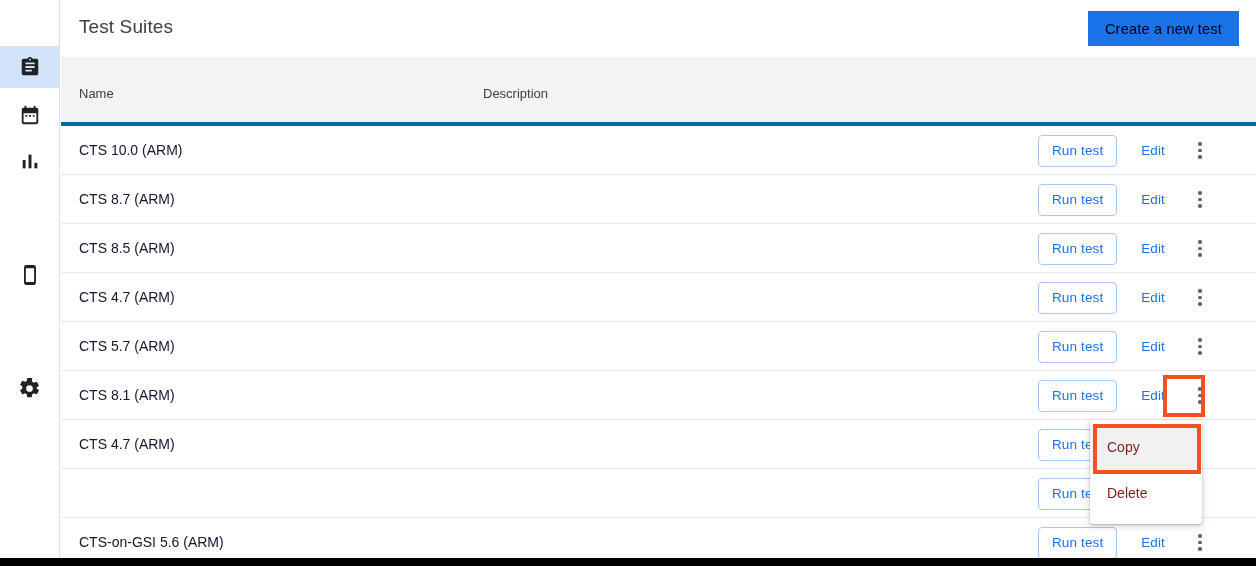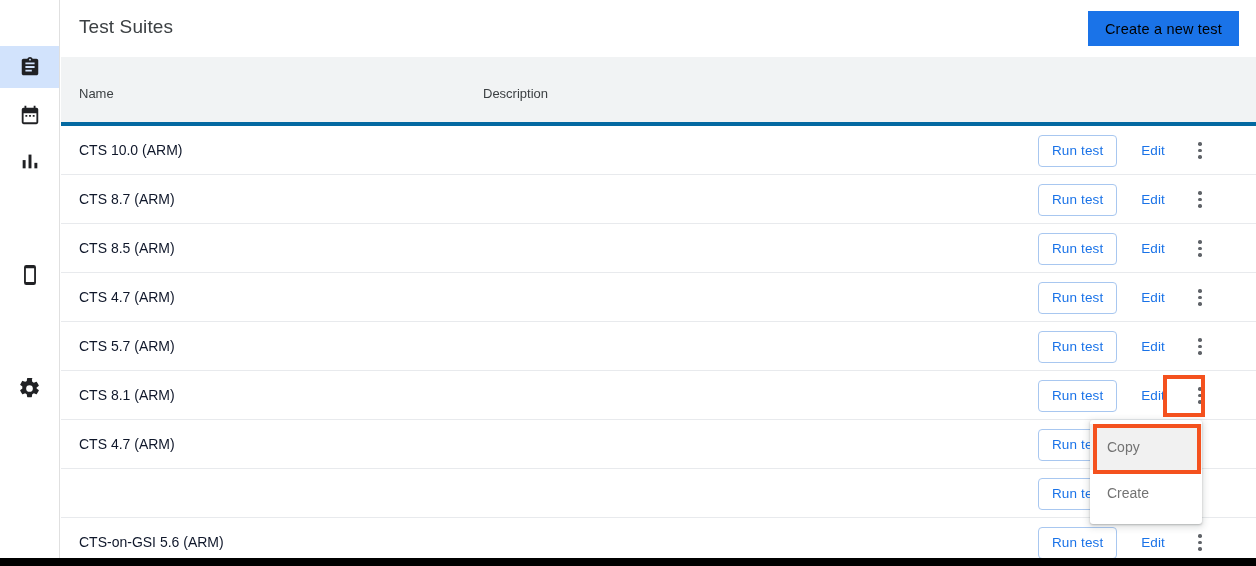--- a/index.html
+++ b/index.html
@@ -192,21 +192,21 @@
     box-shadow: 0 2px 6px 2px rgba(60,64,67,.15), 0 1px 2px 0 rgba(60,64,67,.3);
     padding: 4px 0 8px 0;
     z-index: 30;
   }
   .menu-item {
     height: 46px;
     display: flex;
     align-items: center;
     padding-left: 17px;
     font-size: 14px;
-    color: #737373;
+    color: #7f1d1d;
     cursor: pointer;
     white-space: nowrap;
   }
   .menu-item.active { background: #f1f1f1; }
 
   
   .bottom-bar {
     position: absolute;
     left: 0;
     bottom: 0;
@@ -383,20 +383,20 @@
               <i></i>
               <i></i>
             </div>
           </div>
         </div>
       </div>
   </section>
 
   <div class="menu">
     <div class="menu-item active">Copy</div>
-    <div class="menu-item">Create</div>
+    <div class="menu-item">Delete</div>
   </div>
 
   <div class="hl-box" id="hl-kebab"></div>
   <div class="hl-box" id="hl-copy"></div>
 
   <div class="bottom-bar"></div>
 </div>
 
 </body></html>

